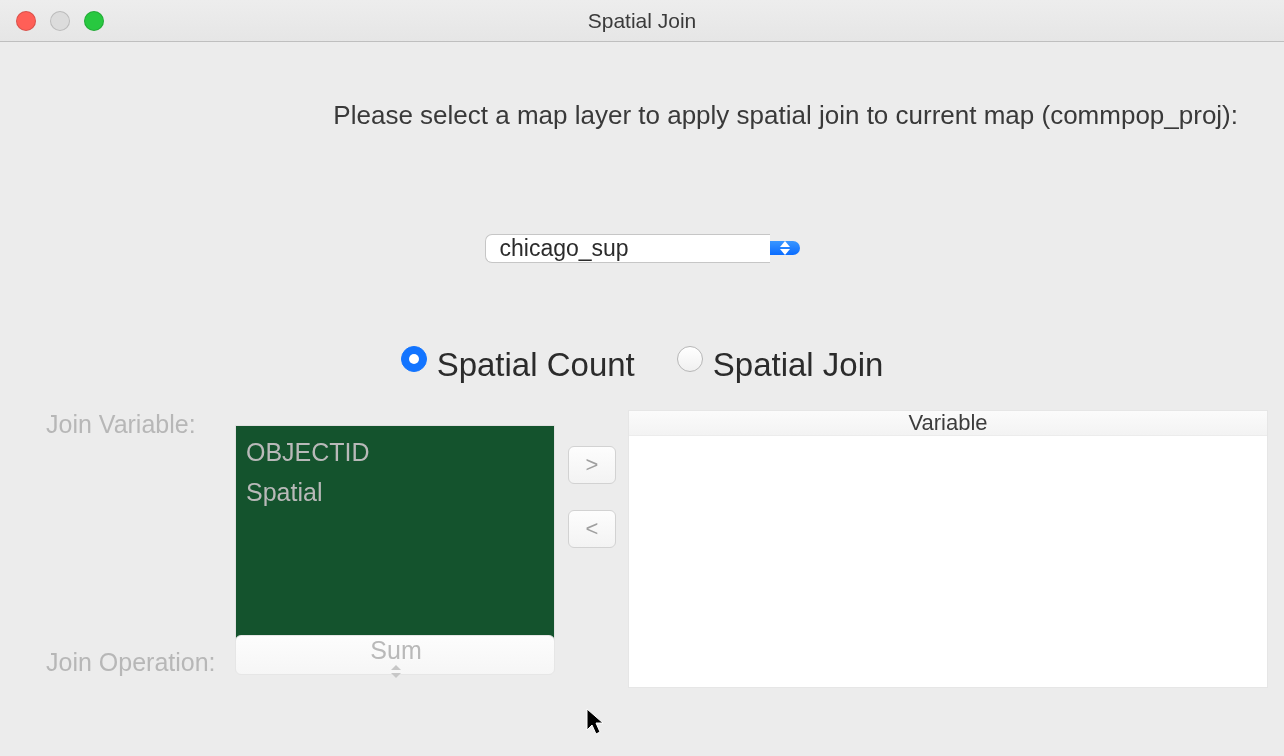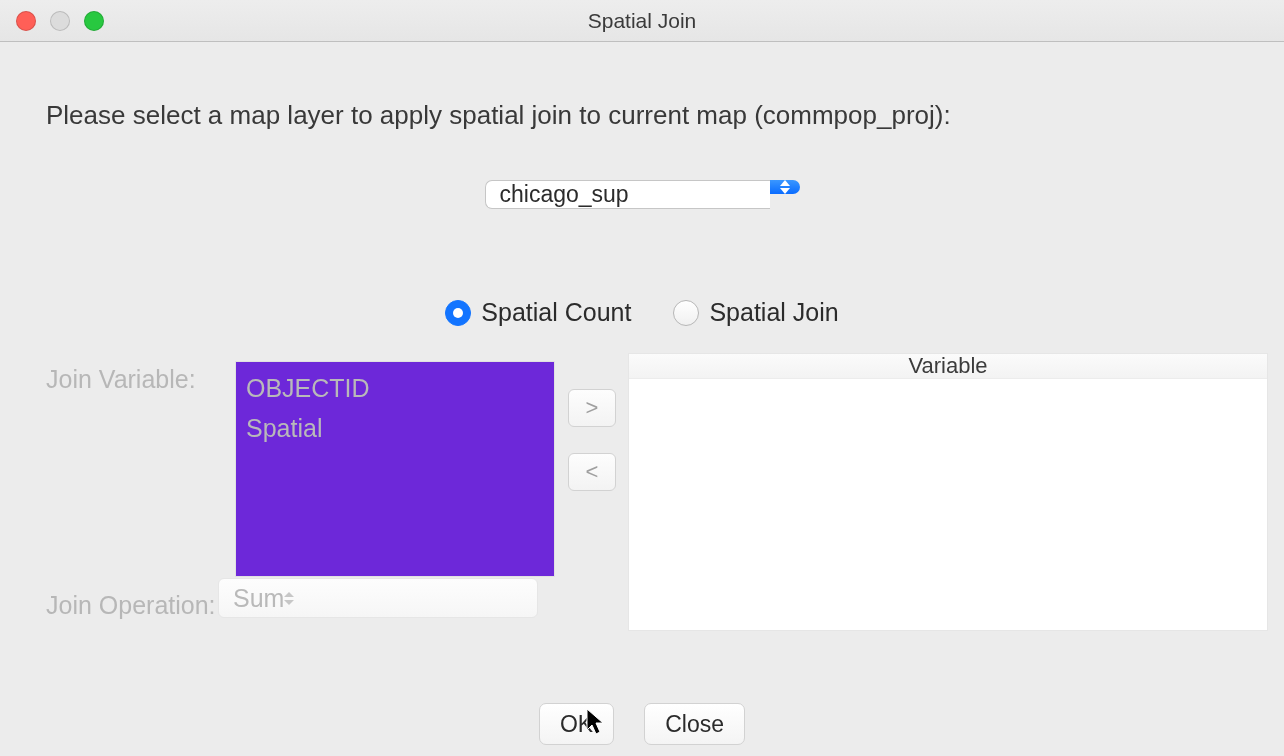--- a/index.html
+++ b/index.html
@@ -41,38 +41,37 @@
     left: 0; right: 0;
     text-align: center;
     font-size: 21px;
     color: #3a3a3a;
   }
 
   .content {
     padding: 58px 46px 0 46px;
   }
   .instruction {
-    text-align: left;
+    text-align: right;
     font-size: 26px;
     color: #393939;
-    margin-bottom: 40px;
+    margin-bottom: 97px;
   }
 
   
   .layer-select-wrap {
     display: flex;
     justify-content: center;
     margin-bottom: 78px;
   }
   .mac-select {
     width: 315px;
     height: 40px;
     display: flex;
-    align-items: flex-start;
-    margin-top: 9px;
+    align-items: center;
   }
   .mac-select .field {
     flex: 1;
     background: #fff;
     border: 1px solid #c6c6c6;
     border-right: none;
     border-radius: 7px 0 0 7px;
     padding: 0 14px;
     display: flex;
     align-items: center;
@@ -97,21 +96,21 @@
   .chev.up { border-bottom: 6px solid #fff; }
   .chev.down { border-top: 6px solid #fff; }
 
   
   .radio-row {
     display: flex;
     justify-content: center;
     gap: 42px;
     margin-bottom: 26px;
   }
-  .radio-opt { display: flex; align-items: center; gap: 10px; font-size: 25px; cursor: pointer; }
+  .radio-opt { display: flex; gap: 10px; font-size: 33px; cursor: pointer; }
   .radio-outer {
     width: 26px; height: 26px; border-radius: 50%;
     border: 1px solid #b7b7b7;
     background: linear-gradient(#fff,#f0f0f0);
     display: inline-flex; align-items: center; justify-content: center;
   }
   .radio-outer.selected {
     background: #1274ff;
     border-color: #1274ff;
   }
@@ -123,28 +122,28 @@
   
   .mid {
     position: relative;
     height: 290px;
   }
   .lbl {
     position: absolute;
     font-size: 25px;
     color: #b7b7b7;
   }
-  .lbl.var { left: 0px; top: 12px; }
+  .lbl.var { left: 0px; top: 0; }
   .lbl.op  { left: 0px; top: 238px; }
 
   .var-list {
     position: absolute;
-    left: 189px; top: 8px;
+    left: 189px; top: 15px;
     width: 320px; height: 216px;
-    background: #6d28d9;
+    background: #14532d;
     border: 1px solid #e1e1e1;
     padding: 6px 10px;
     font-size: 25px;
     color: #b9b9b9;
     overflow: hidden;
     pointer-events: none;
   }
   .var-list div { line-height: 40px; }
 
   .move-btns {
@@ -159,30 +158,31 @@
     background: linear-gradient(#fdfdfd,#f3f3f3);
     border-radius: 6px;
     font-size: 22px;
     color: #9f9f9f;
     display: flex; align-items: center; justify-content: center;
     cursor: default;
   }
 
   .op-select {
     position: absolute;
-    left: 172px; top: 225px;
+    left: 189px; top: 225px;
     width: 320px; height: 40px;
     border: 1px solid #e6e6e6;
     background: linear-gradient(#fdfdfd,#f6f6f6);
     border-radius: 6px;
     color: #b9b9b9;
     font-size: 25px;
-    display: flex; align-items: center; justify-content: flex-start;
+    display: flex; align-items: center; justify-content: space-between;
     padding: 0 12px 0 14px;
     pointer-events: none;
+    flex-direction: column;
   }
   .op-select .stepper {
     display: flex; flex-direction: column; gap: 3px;
   }
   .chev2 { width:0;height:0;border-left:5px solid transparent;border-right:5px solid transparent; }
   .chev2.up { border-bottom:5px solid #c7c7c7; }
   .chev2.down { border-top:5px solid #c7c7c7; }
 
   .result-table {
     position: absolute;

